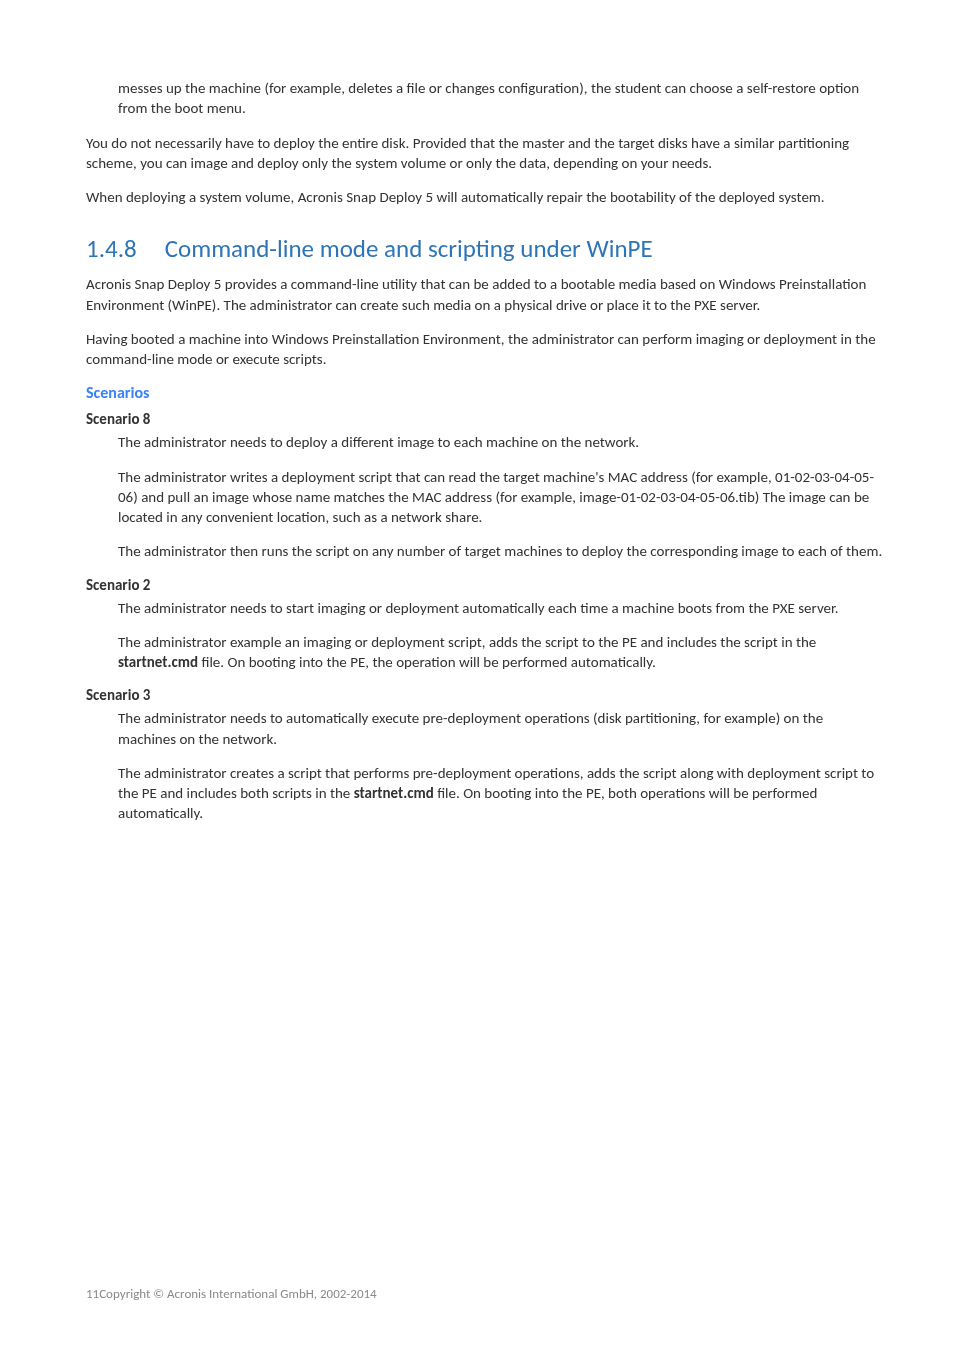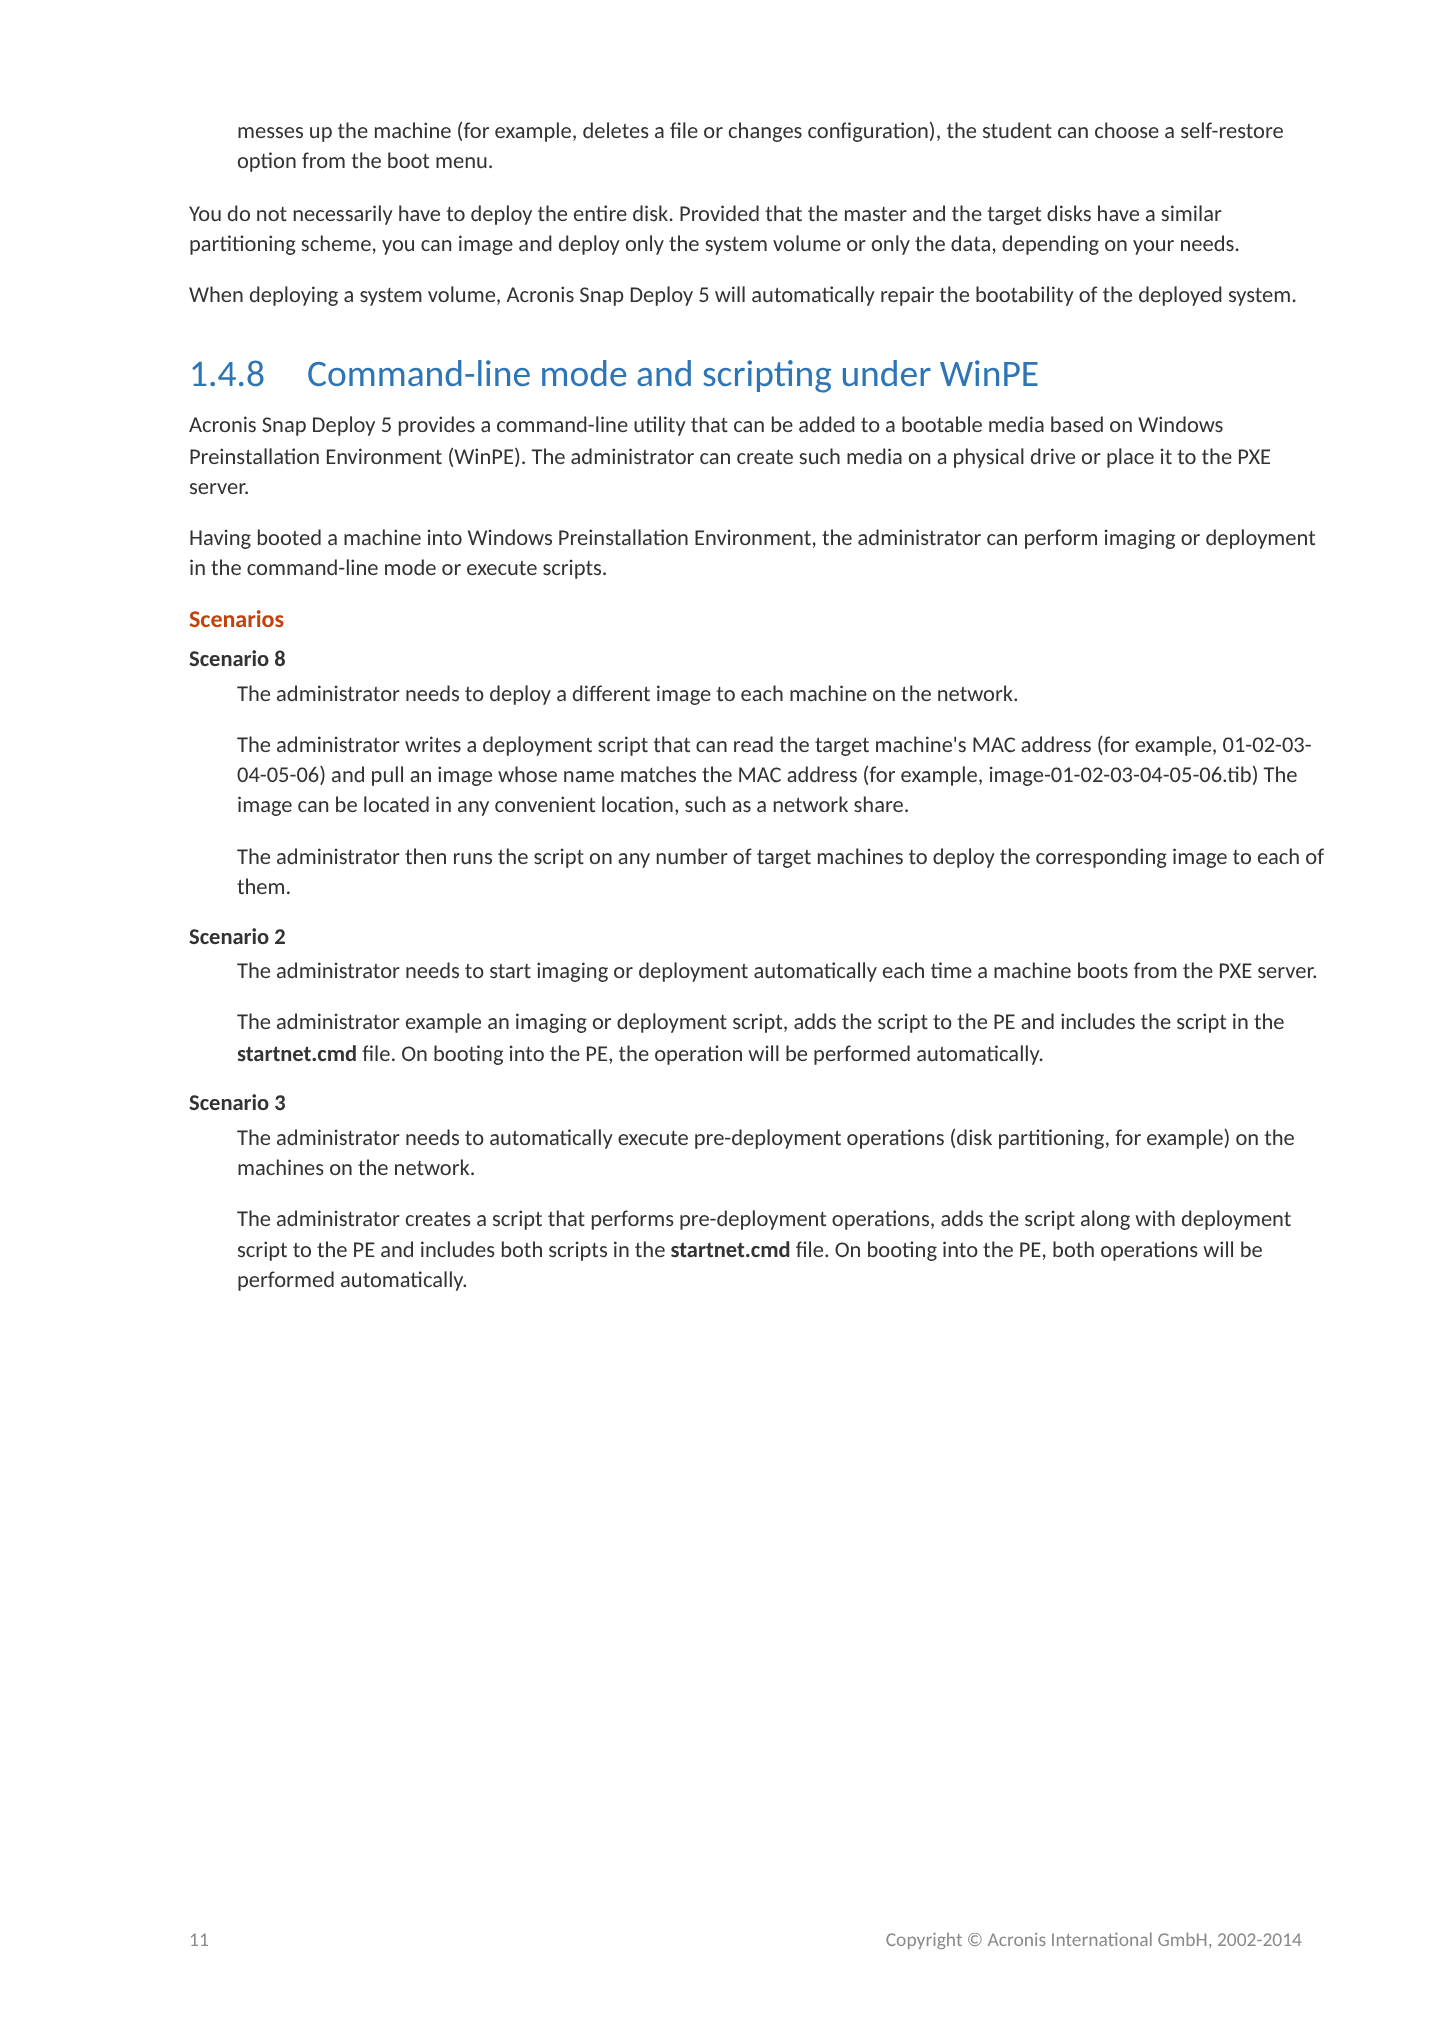--- a/index.html
+++ b/index.html
@@ -8,21 +8,20 @@
     font-family: Calibri, "Segoe UI", Arial, sans-serif;
     background: #ffffff;
     color: #333333;
     width: 954px;
   }
   .page {
     padding: 78px 71px 40px 86px;
     box-sizing: border-box;
     min-height: 1349px;
     position: relative;
-    margin-left: 40px;
   }
   .body-para {
     font-size: 15px;
     line-height: 1.35;
     margin: 0 0 14px 0;
     color: #333333;
   }
   .indent {
     padding-left: 32px;
   }
@@ -32,36 +31,35 @@
     font-weight: 400;
     margin: 26px 0 10px 0;
   }
   .h2-num {
     display: inline-block;
     margin-right: 28px;
   }
   .h3-strong {
     font-size: 16px;
     font-weight: bold;
-    color: #c2410c;
+    color: #3b82f6;
     margin: 8px 0 6px 0;
   }
   .h4-strong {
     font-size: 15px;
     font-weight: bold;
     color: #333333;
     margin: 8px 0 4px 0;
   }
   .footer {
     position: absolute;
     bottom: 48px;
     left: 86px;
     right: 86px;
     display: flex;
-    justify-content: space-between;
     font-size: 13px;
     color: #8a8a8a;
   }
   .bold {
     font-weight: bold;
   }
 </style>
 </head>
 <body>
 

